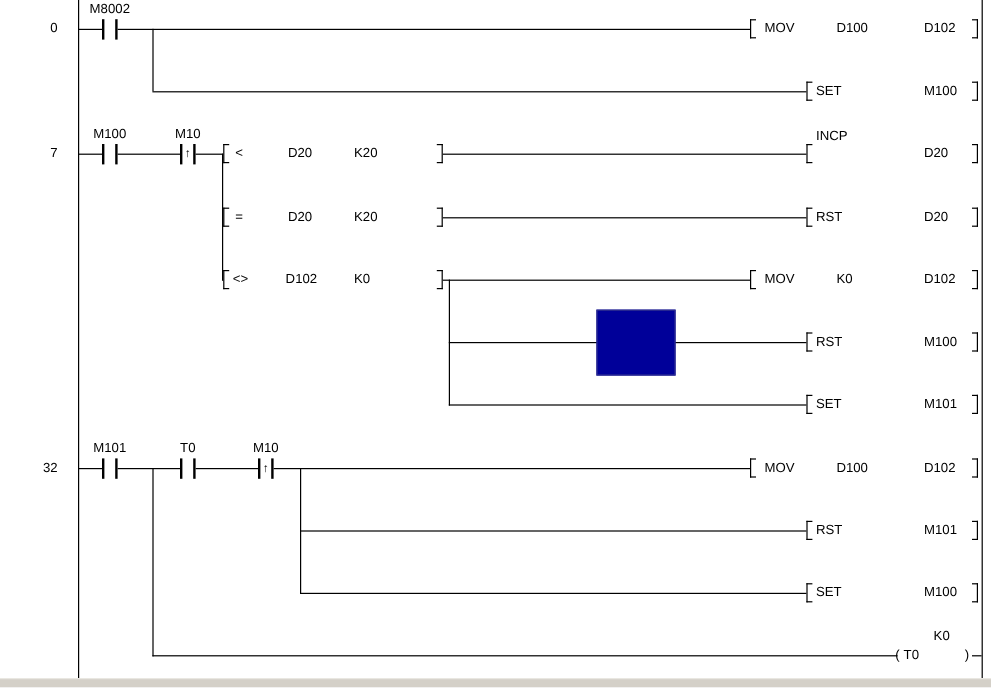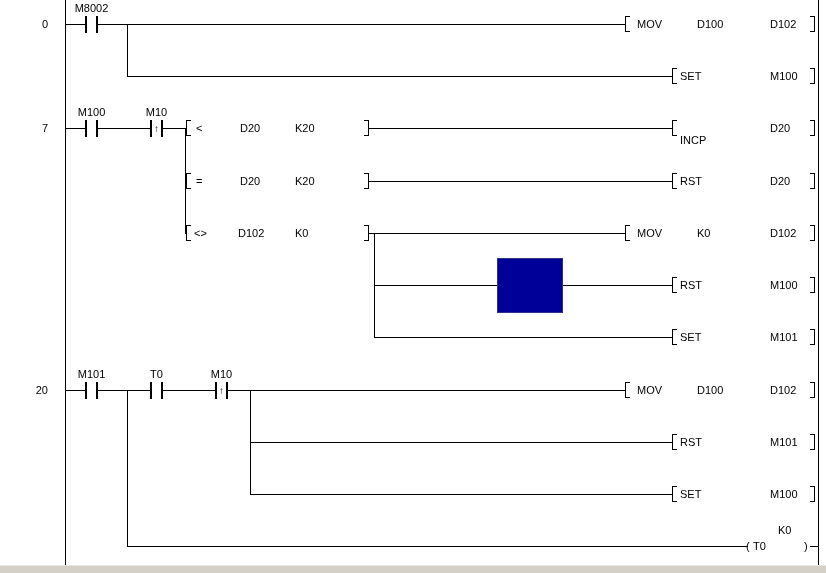--- a/index.html
+++ b/index.html
@@ -78,21 +78,21 @@
       <span class="bar r"></span>
     </div>
 
     <div class="brl" style="left:186px;top:120px"></div>
     <span class="t" style="left:196px;top:121px">&lt;</span>
     <span class="t" style="left:240px;top:121px">D20</span>
     <span class="t" style="left:295px;top:121px">K20</span>
     <div class="brr" style="left:364px;top:120px"></div>
 
     <div class="brl" style="left:672px;top:120px"></div>
-    <span class="t" style="left:680px;top:133px">INCP</span>
+    <span class="t" style="left:680px;top:107px">INCP</span>
     <span class="t" style="left:770px;top:121px">D20</span>
     <div class="brr" style="left:810px;top:120px"></div>
 
     <div class="brl" style="left:186px;top:173px"></div>
     <span class="t" style="left:196px;top:174px">=</span>
     <span class="t" style="left:240px;top:174px">D20</span>
     <span class="t" style="left:295px;top:174px">K20</span>
     <div class="brr" style="left:364px;top:173px"></div>
 
     <div class="brl" style="left:672px;top:173px"></div>
@@ -119,21 +119,21 @@
 
     <div class="brl" style="left:672px;top:329px"></div>
     <span class="t" style="left:680px;top:330px">SET</span>
     <span class="t" style="left:770px;top:330px">M101</span>
     <div class="brr" style="left:810px;top:329px"></div>
 
     <div class="cursor" style="background: rgb(0, 0, 153);"></div>
   </div>
 
   <div>
-    <div class="step" style="left:18px;top:383px">20</div>
+    <div class="step" style="left:18px;top:383px">32</div>
 
     <div class="h" style="left:65px;top:390px;width:560px"></div>
     <div class="v" style="left:127px;top:390px;height:157px"></div>
     <div class="v" style="left:250px;top:390px;height:105px"></div>
     <div class="h" style="left:250px;top:442px;width:422px"></div>
     <div class="h" style="left:250px;top:494px;width:422px"></div>
     <div class="h" style="left:127px;top:546px;width:621px"></div>
     <div class="h" style="left:810px;top:546px;width:8px"></div>
 
     <div class="contact" style="left:85px;top:382px">

